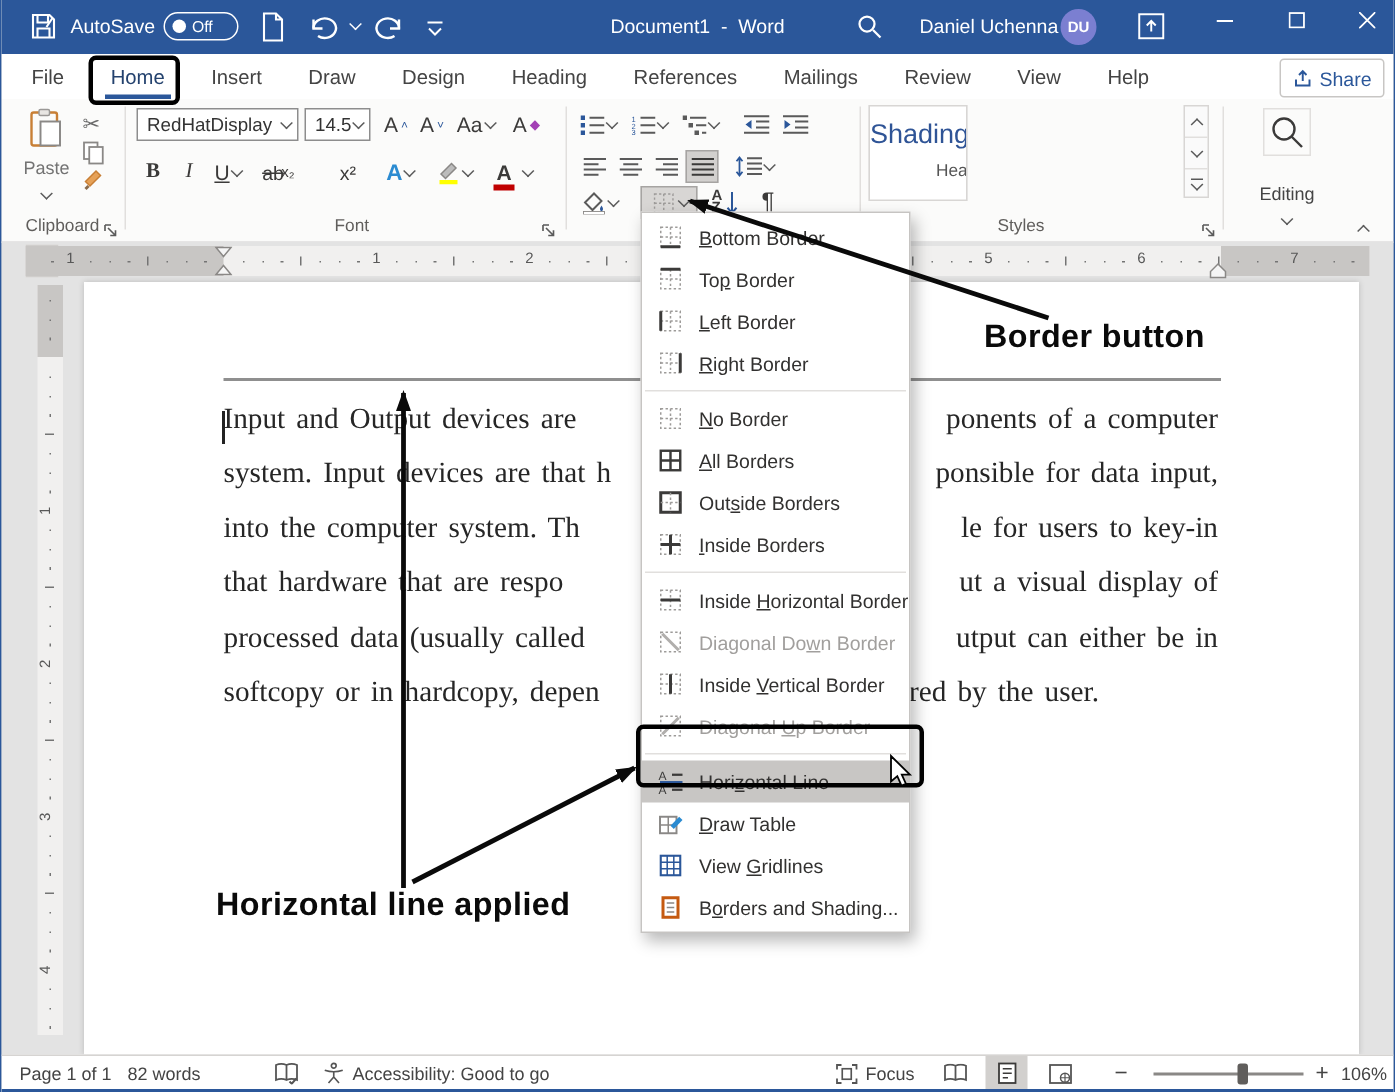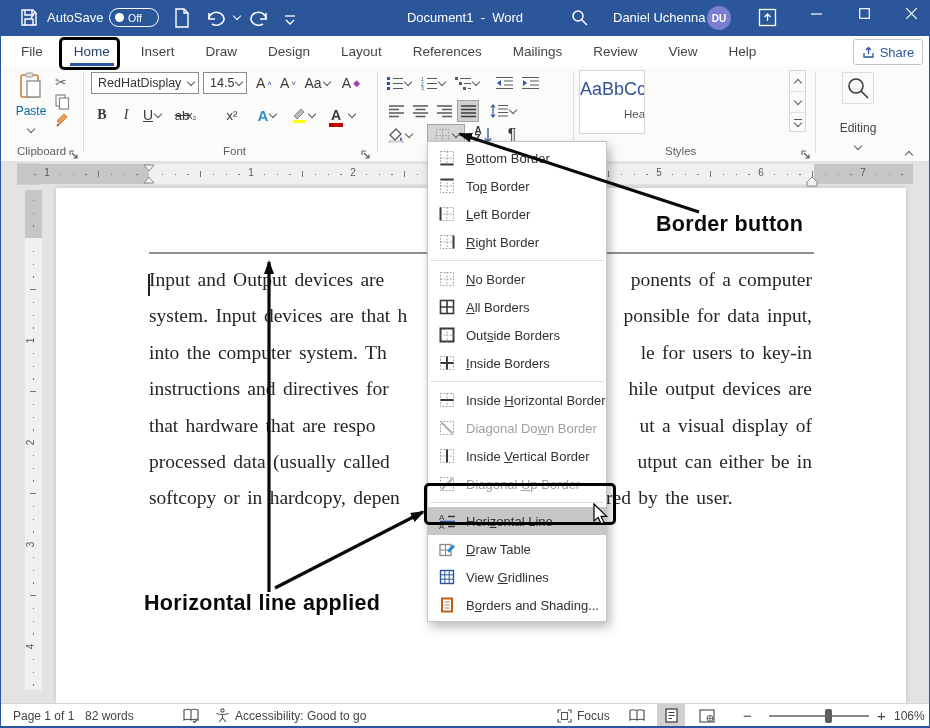--- a/index.html
+++ b/index.html
@@ -152,21 +152,21 @@
   </div>
 
   <div id="tabbar" class="abs">
     <div id="tabs" class="abs">
 
     <span class="tab"><span>File</span></span>
         <span class="tab sel"><span>Home</span><span class="tabline"></span></span>
         <span class="tab"><span>Insert</span></span>
         <span class="tab"><span>Draw</span></span>
         <span class="tab"><span>Design</span></span>
-        <span class="tab"><span>Layout</span></span>
+        <span class="tab"><span>Heading</span></span>
         <span class="tab"><span>References</span></span>
         <span class="tab"><span>Mailings</span></span>
         <span class="tab"><span>Review</span></span>
         <span class="tab"><span>View</span></span>
         <span class="tab"><span>Help</span></span>
       </div>
     <span id="share-btn" class="abs">
       <svg width="13" height="13" viewBox="0 0 13 13">
           <path d="M2 7 v4 h9 v-4 M6.5 8 V1.5 M4 4 L6.5 1.5 L9 4" fill="none" stroke="#2b579a" stroke-width="1.3"></path>
         </svg>
@@ -175,21 +175,21 @@
   </div>
 
   <div id="ribbon" class="abs">
 
     <div class="abs" style="left:10px;top:6px;width:40px;text-align:center">
       <svg width="26" height="28" viewBox="0 0 26 28">
           <rect x="3" y="3" width="17" height="22" rx="1.5" fill="none" stroke="#c87f35" stroke-width="1.6"></rect>
           <rect x="8" y="1" width="7" height="4" rx="1" fill="#e8e6e3" stroke="#9a9896" stroke-width="1"></rect>
           <rect x="9" y="9" width="13" height="16" fill="#fff" stroke="#8a8886" stroke-width="1.3"></rect>
         </svg>
-      <div style="font-size:12px;color:#0369a1;margin-top:0px">Paste</div>
+      <div style="font-size:12px;color:#737373;margin-top:0px">Paste</div>
       <div class="chv" style="margin-top:2px"></div>
     </div>
     <span class="abs" style="left:54px;top:8px;font-size:14px;color:#6a6a6a">✂</span>
     <span class="abs" style="left:54px;top:28px">
       <svg width="15" height="16" viewBox="0 0 15 16">
           <rect x="1" y="1" width="9" height="11" fill="#fff" stroke="#8a8886" stroke-width="1.2"></rect>
           <rect x="4.5" y="4" width="9" height="11" fill="#fff" stroke="#8a8886" stroke-width="1.2"></rect>
         </svg>
     </span>
     <span class="abs" style="left:54px;top:46px">
@@ -364,21 +364,21 @@
 
     <div class="stylecard">
           <div class="pv">AaBbCcDc</div>
           <div class="nm">¶ Normal</div>
         </div>
         <div class="stylecard">
           <div class="pv">AaBbCcDc</div>
           <div class="nm">¶ No Spac...</div>
         </div>
         <div class="stylecard acc">
-          <div class="pv">AaBbCc</div>
+          <div class="pv">Shading</div>
           <div class="nm">Heading 1</div>
         </div>
       </div>
     <div class="abs" style="left:788px;top:4px;width:17px;height:62px;border:1px solid #d8d6d4;box-sizing:border-box;background:#fafafa">
       <div style="height:20px;display:flex;align-items:center;justify-content:center">
           <span class="chv" style="transform:rotate(-135deg);margin-top:3px"></span>
         </div>
       <div style="height:20px;display:flex;align-items:center;justify-content:center;border-top:1px solid #e1dfdd">
           <span class="chv"></span>
         </div>
@@ -414,24 +414,20 @@
             <span class="lfrag">Input and Output devices are</span>
             <span class="rfrag">ponents of a computer</span>
           </div>
           <div class="dline">
             <span class="lfrag">system. Input devices are that h</span>
             <span class="rfrag">ponsible for data input,</span>
           </div>
           <div class="dline">
             <span class="lfrag">into the computer system. Th</span>
             <span class="rfrag">le for users to key-in</span>
-          </div>
-          <div class="dline">
-            <span class="lfrag">instructions and directives for</span>
-            <span class="rfrag">hile output devices are</span>
           </div>
           <div class="dline">
             <span class="lfrag">that hardware that are respo</span>
             <span class="rfrag">ut a visual display of</span>
           </div>
           <div class="dline">
             <span class="lfrag">processed data (usually called</span>
             <span class="rfrag">utput can either be in</span>
           </div>
           <div class="dline last">

